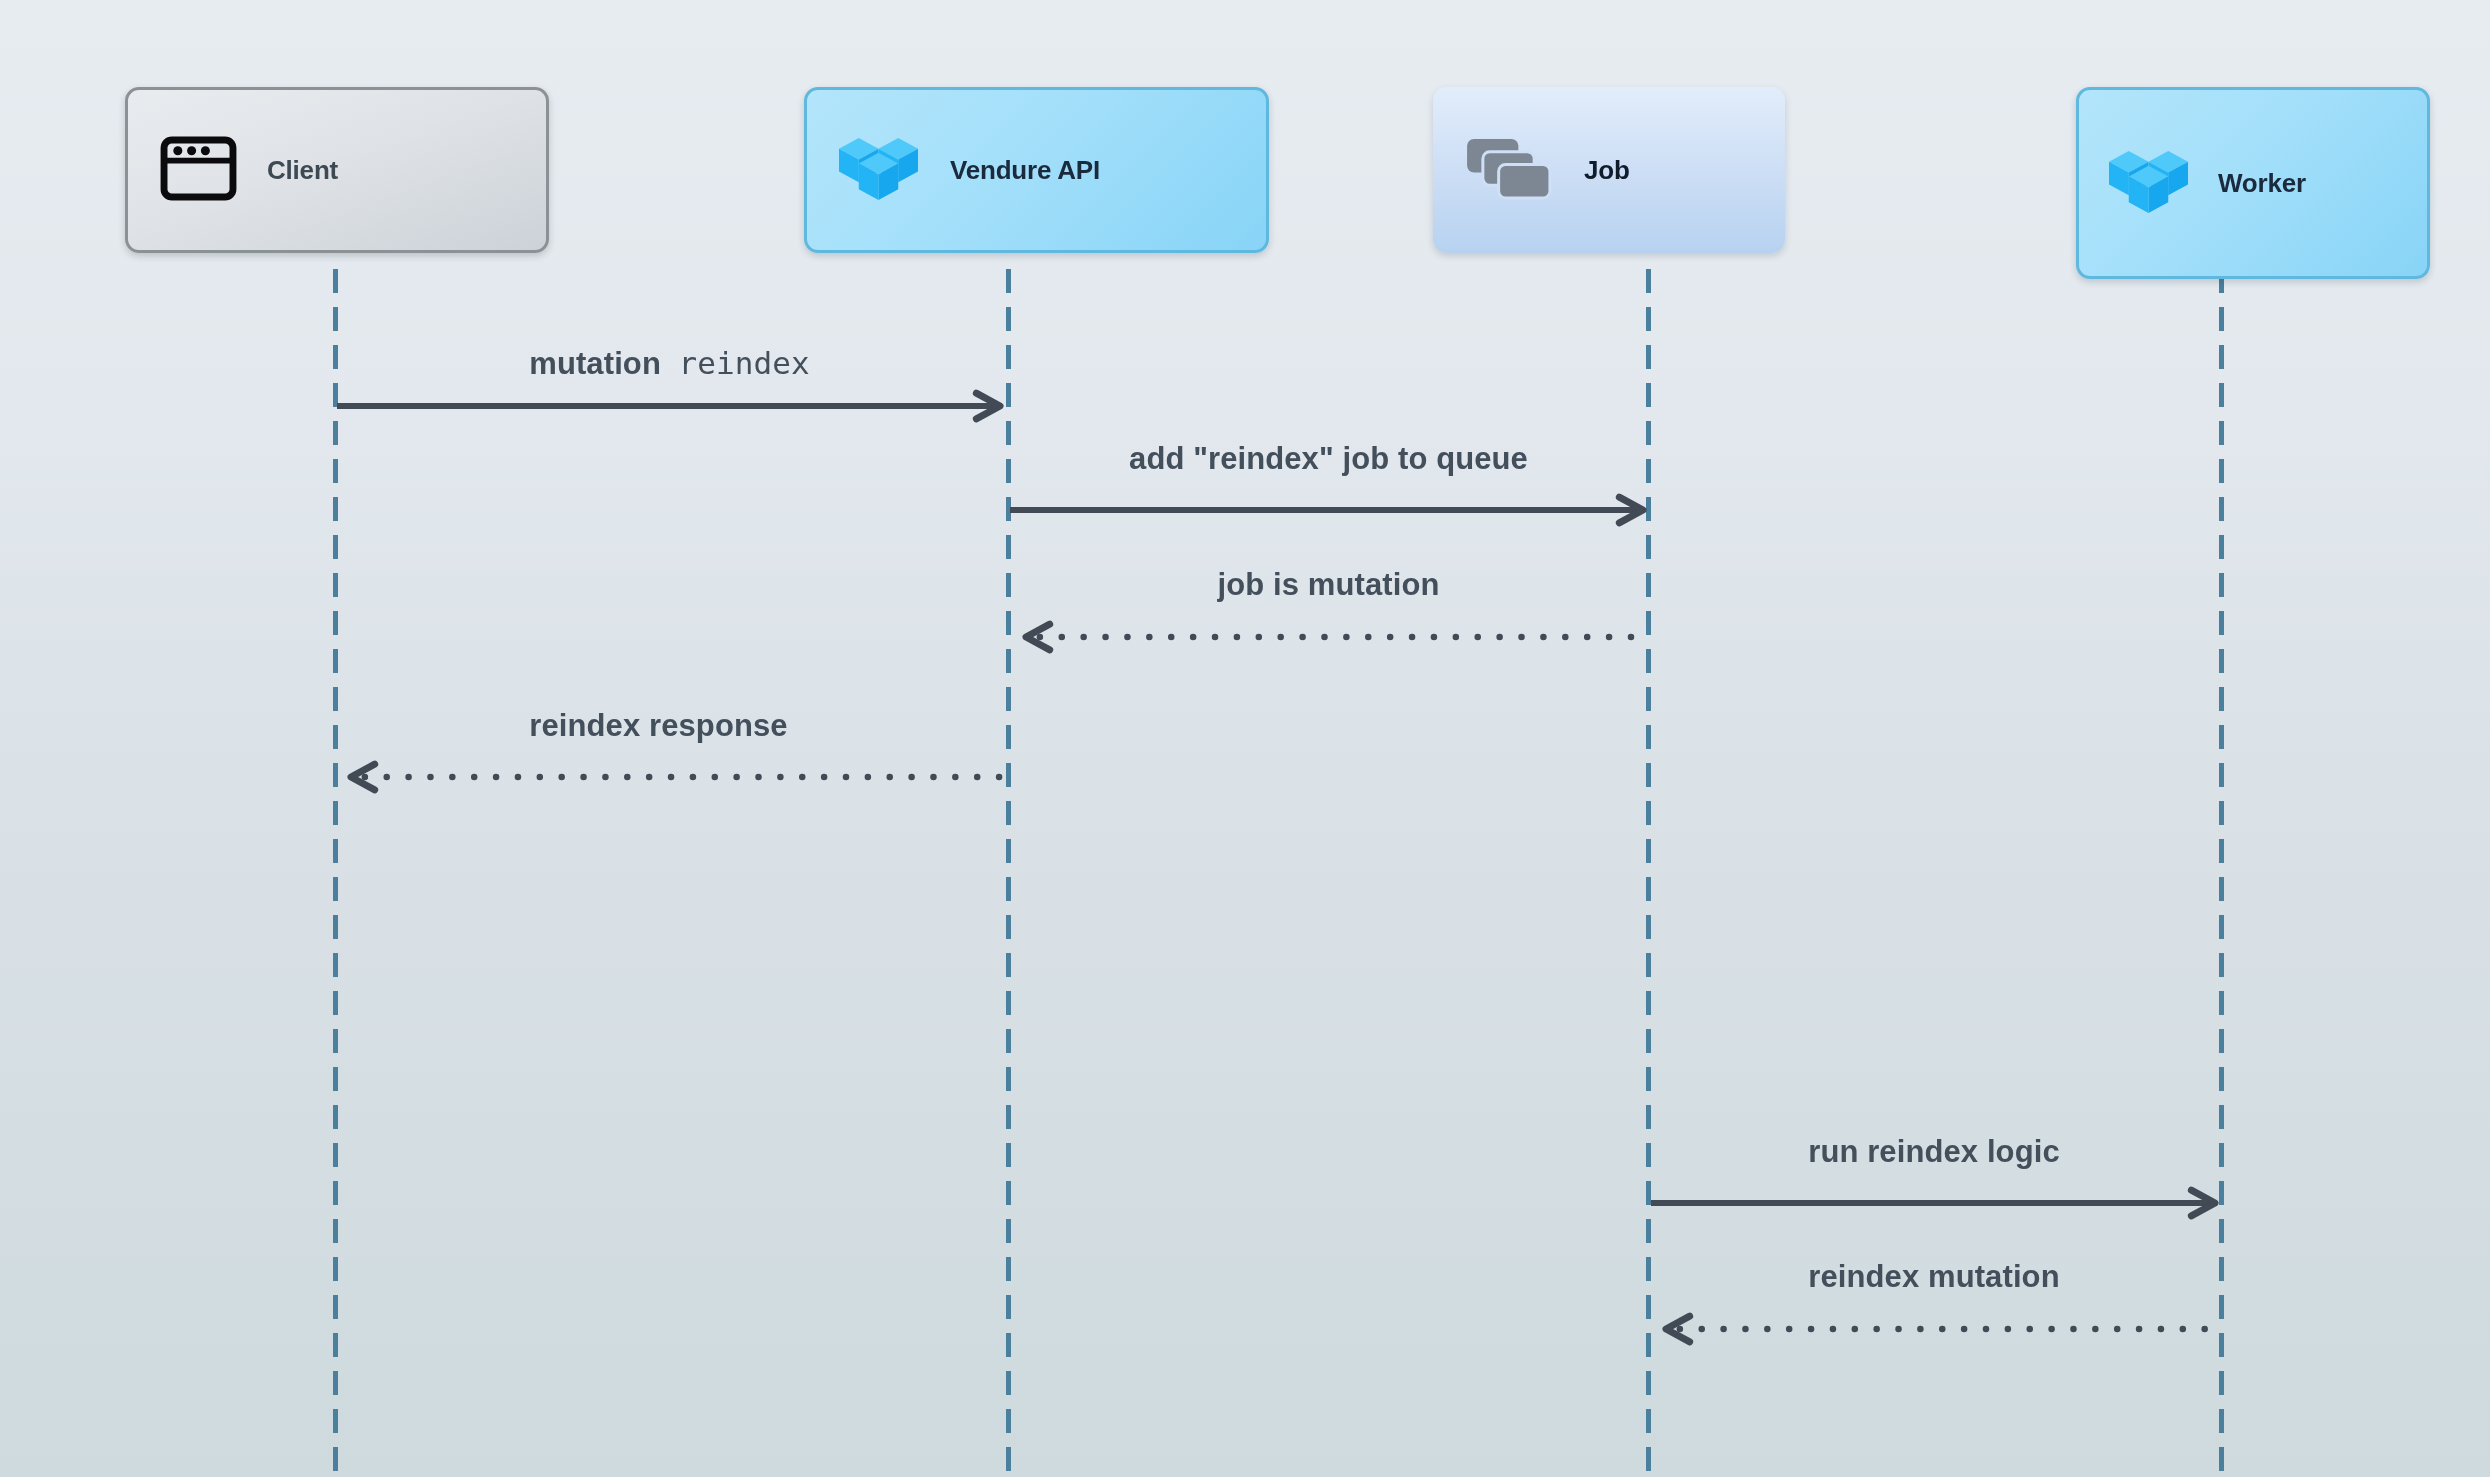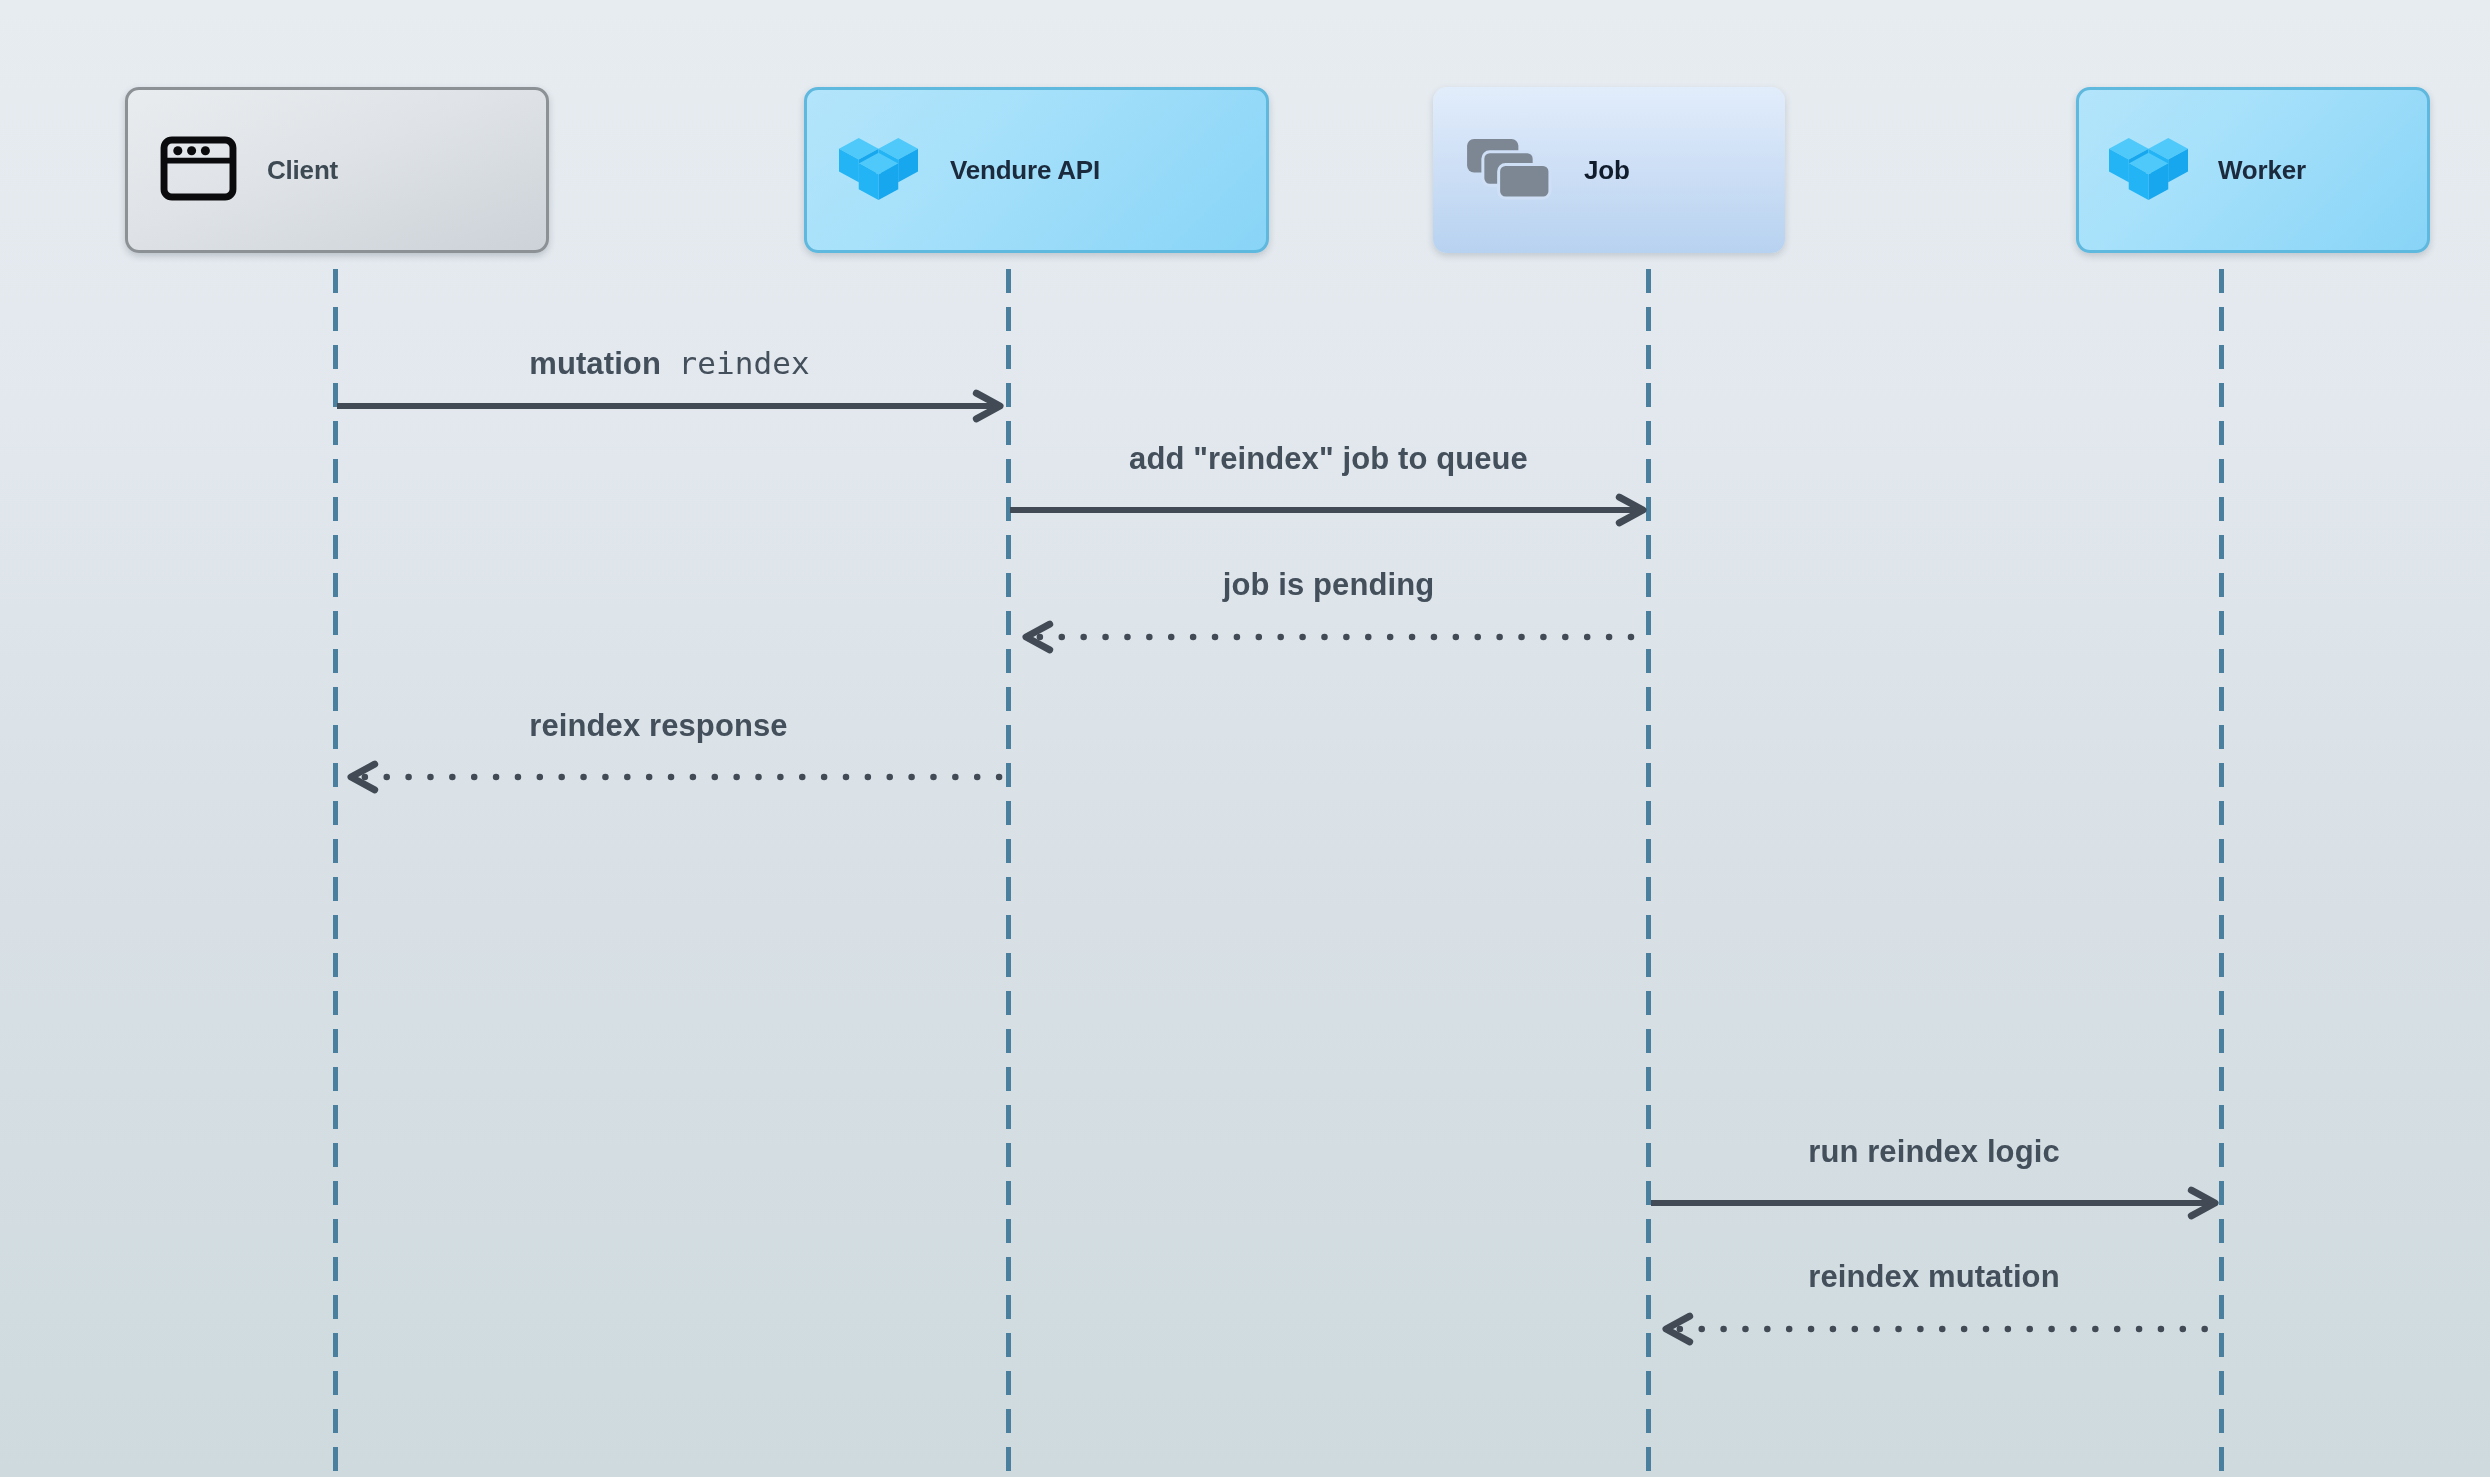--- a/index.html
+++ b/index.html
@@ -145,21 +145,21 @@
     <span class="icon" style="margin-right:30px;">
       <svg width="91" height="71" viewBox="0 0 92 72">
         <rect x="4" y="6" width="52" height="34" rx="7" ry="7" fill="#7d8794"></rect>
         <rect x="20" y="19" width="52" height="34" rx="7" ry="7" fill="#7d8794" stroke="#cfe0f6" stroke-width="3"></rect>
         <rect x="36" y="32" width="52" height="34" rx="7" ry="7" fill="#7d8794" stroke="#cfe0f6" stroke-width="3"></rect>
       </svg>
     </span>
     <span class="plabel">Job</span>
   </div>
 
-  <div class="participant p-worker" style="left:2052px; top:87px; width:354px; height:166px; padding-left:24px;">
+  <div class="participant p-worker" style="left:2052px; top:87px; width:354px; height:192px; padding-left:24px;">
     <span class="icon" style="margin-right:24px;">
       <svg width="91" height="79" viewBox="0 0 92 80">
         <polygon points="6,20 26,9 46,20 26,31" fill="#4fc9fa"></polygon>
         <polygon points="6,20 26,31 26,54 6,43" fill="#22b4f5"></polygon>
         <polygon points="26,31 46,20 46,43 26,54" fill="#17a7ee"></polygon>
         <polygon points="46,20 66,9 86,20 66,31" fill="#4fc9fa"></polygon>
         <polygon points="46,20 66,31 66,54 46,43" fill="#22b4f5"></polygon>
         <polygon points="66,31 86,20 86,43 66,54" fill="#17a7ee"></polygon>
         <polygon points="26,35 46,24 66,35 46,46" fill="#4fc9fa"></polygon>
         <polygon points="26,35 46,46 46,72 26,61" fill="#22b4f5"></polygon>
@@ -180,21 +180,21 @@
   </div>
 
   <div class="msg-label" style="left:1008px; top:441px; width:641px;">add "reindex" job to queue</div>
   <div class="msg-arrow" style="left:1010px; top:495px; width:639px;">
     <svg width="639" height="30" viewBox="0 0 645 30">
       <line x1="0" y1="15" x2="635" y2="15" stroke="#414a55" stroke-width="6" stroke-linecap="butt"></line>
       <polyline points="615,2 639,15 615,28" fill="none" stroke="#414a55" stroke-width="7" stroke-linecap="round" stroke-linejoin="round"></polyline>
     </svg>
   </div>
 
-  <div class="msg-label" style="left:1008px; top:567px; width:641px;">job is pending</div>
+  <div class="msg-label" style="left:1008px; top:567px; width:641px;">job is mutation</div>
   <div class="msg-arrow" style="left:1022px; top:622px; width:634px;">
     <svg width="634" height="30" viewBox="0 0 640 30">
       <line x1="18" y1="15" x2="628" y2="15" stroke="#414a55" stroke-width="6.5" stroke-linecap="round" stroke-dasharray="0.1 22"></line>
       <polyline points="28,2 4,15 28,28" fill="none" stroke="#414a55" stroke-width="7" stroke-linecap="round" stroke-linejoin="round"></polyline>
     </svg>
   </div>
 
   <div class="msg-label" style="left:322px; top:708px; width:673px;">reindex response</div>
   <div class="msg-arrow" style="left:347px; top:762px; width:665px;">
     <svg width="665" height="30" viewBox="0 0 672 30">

